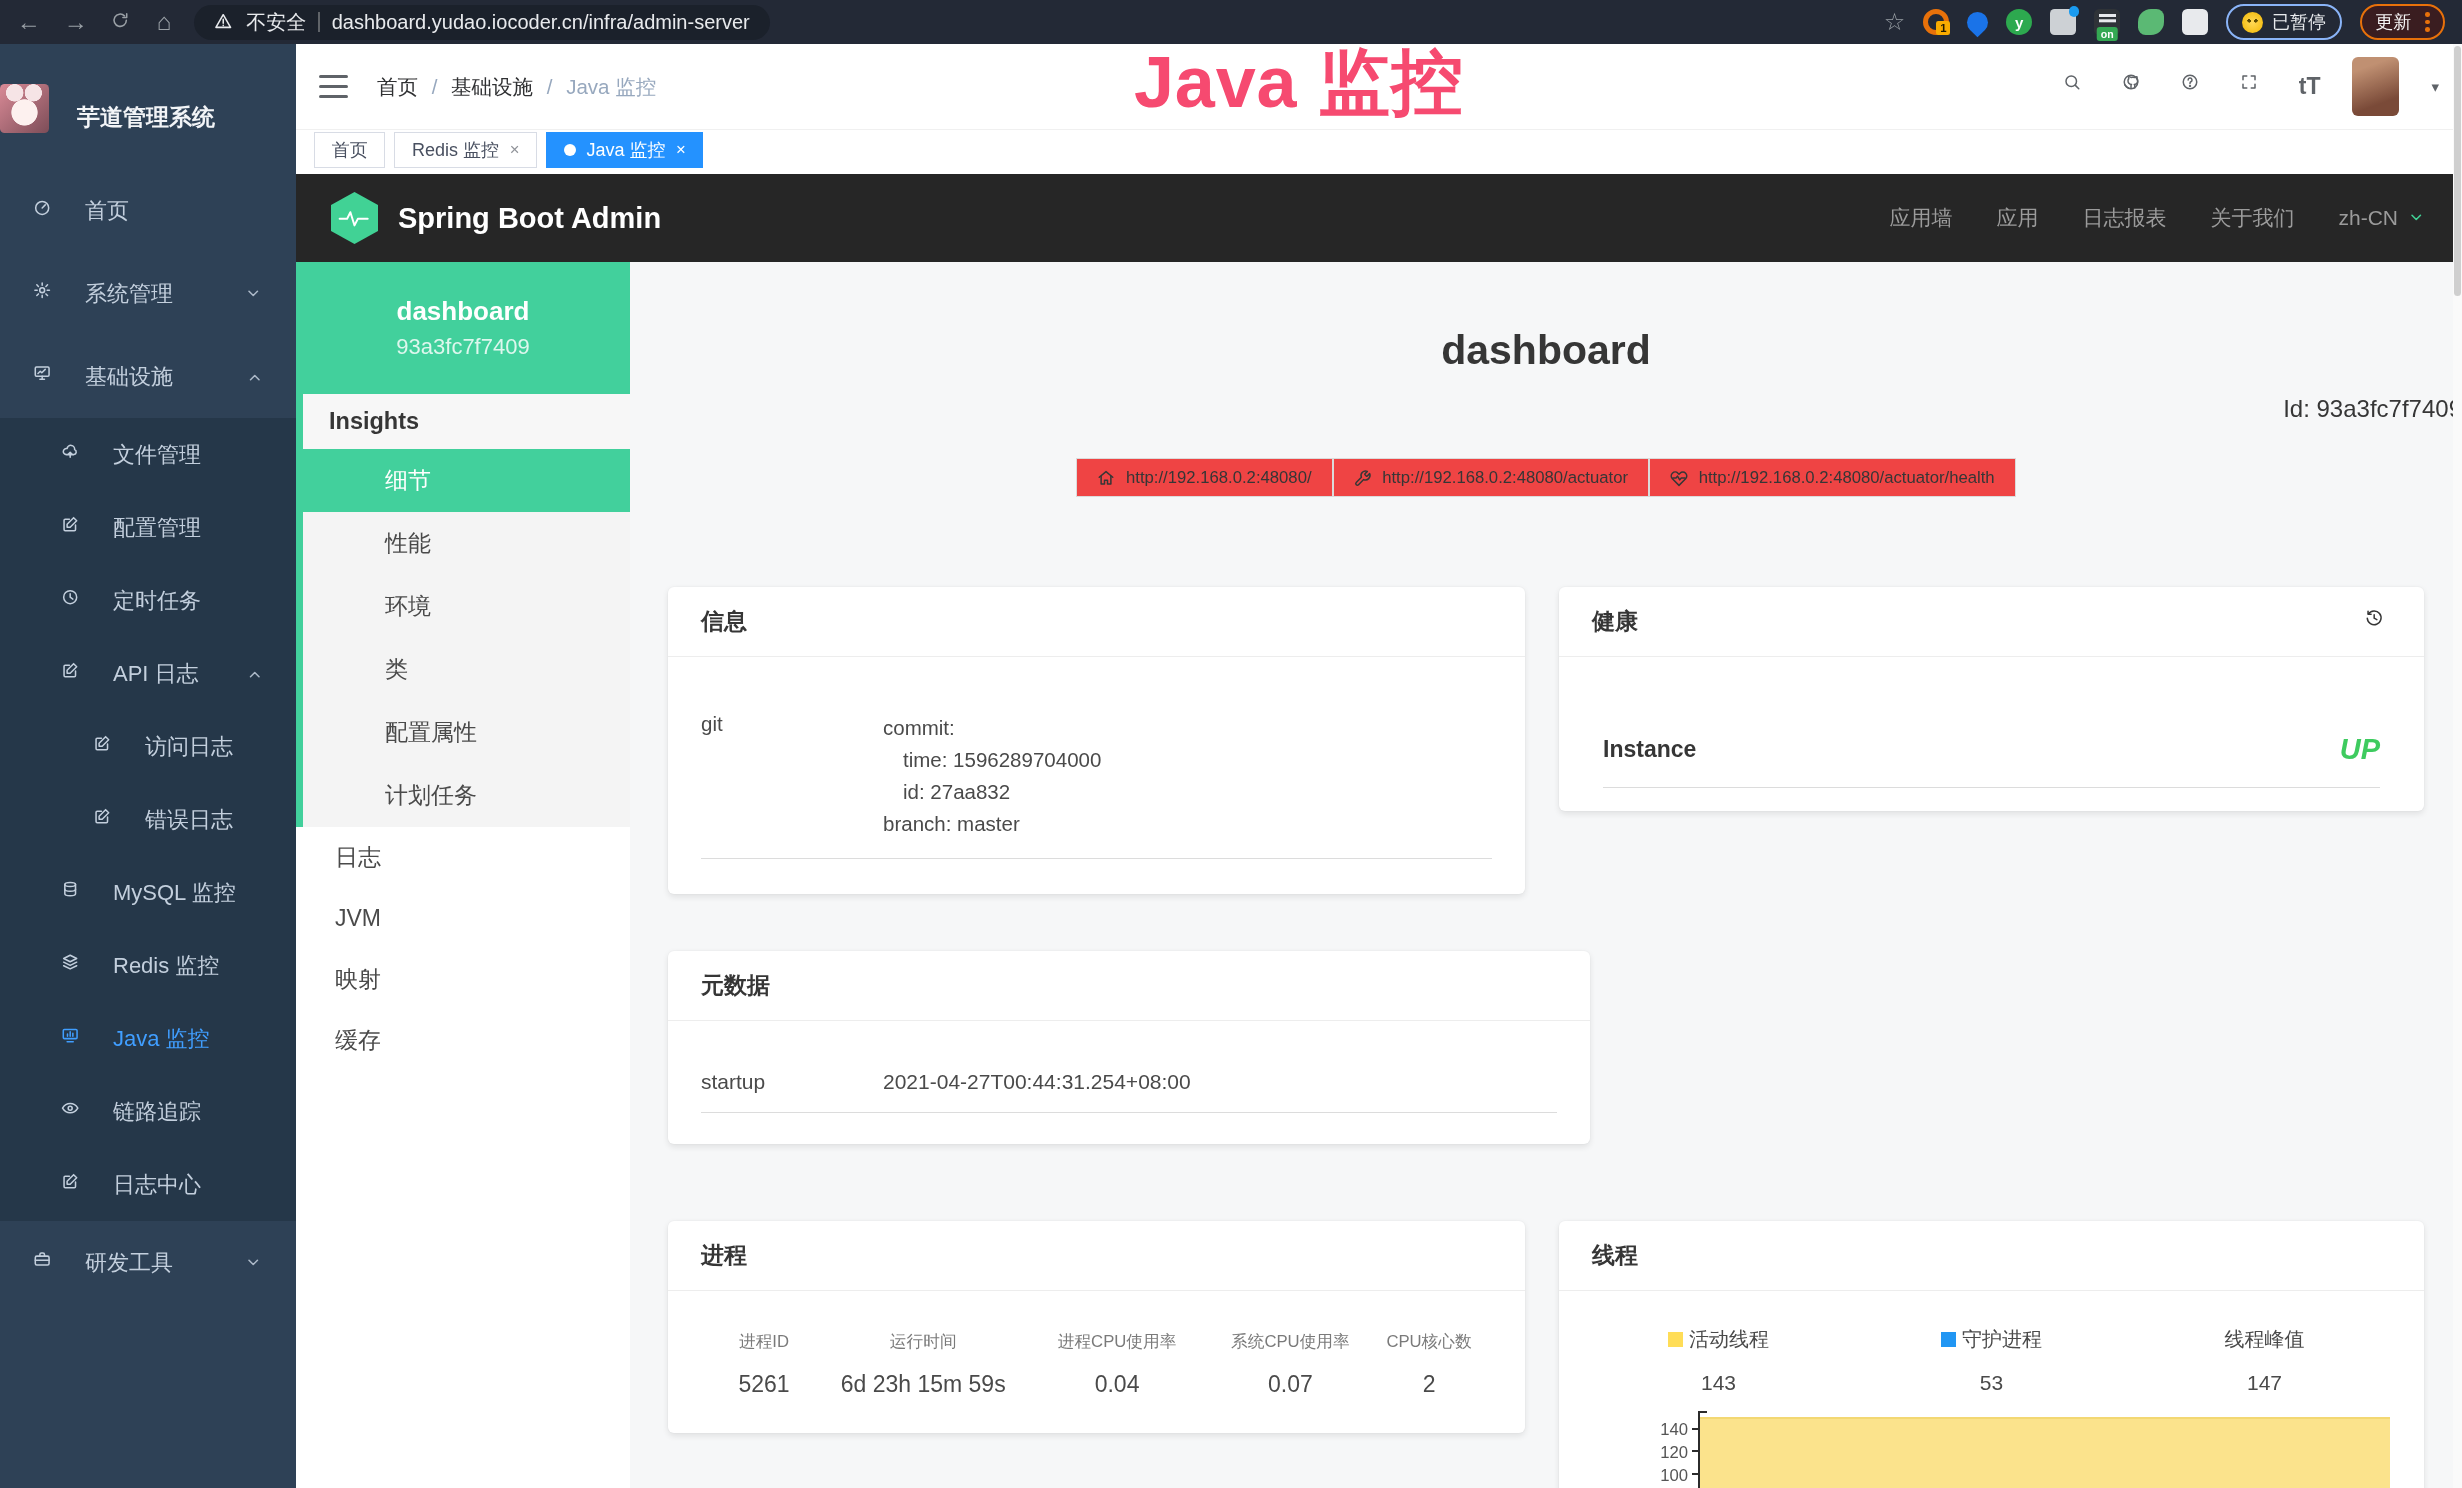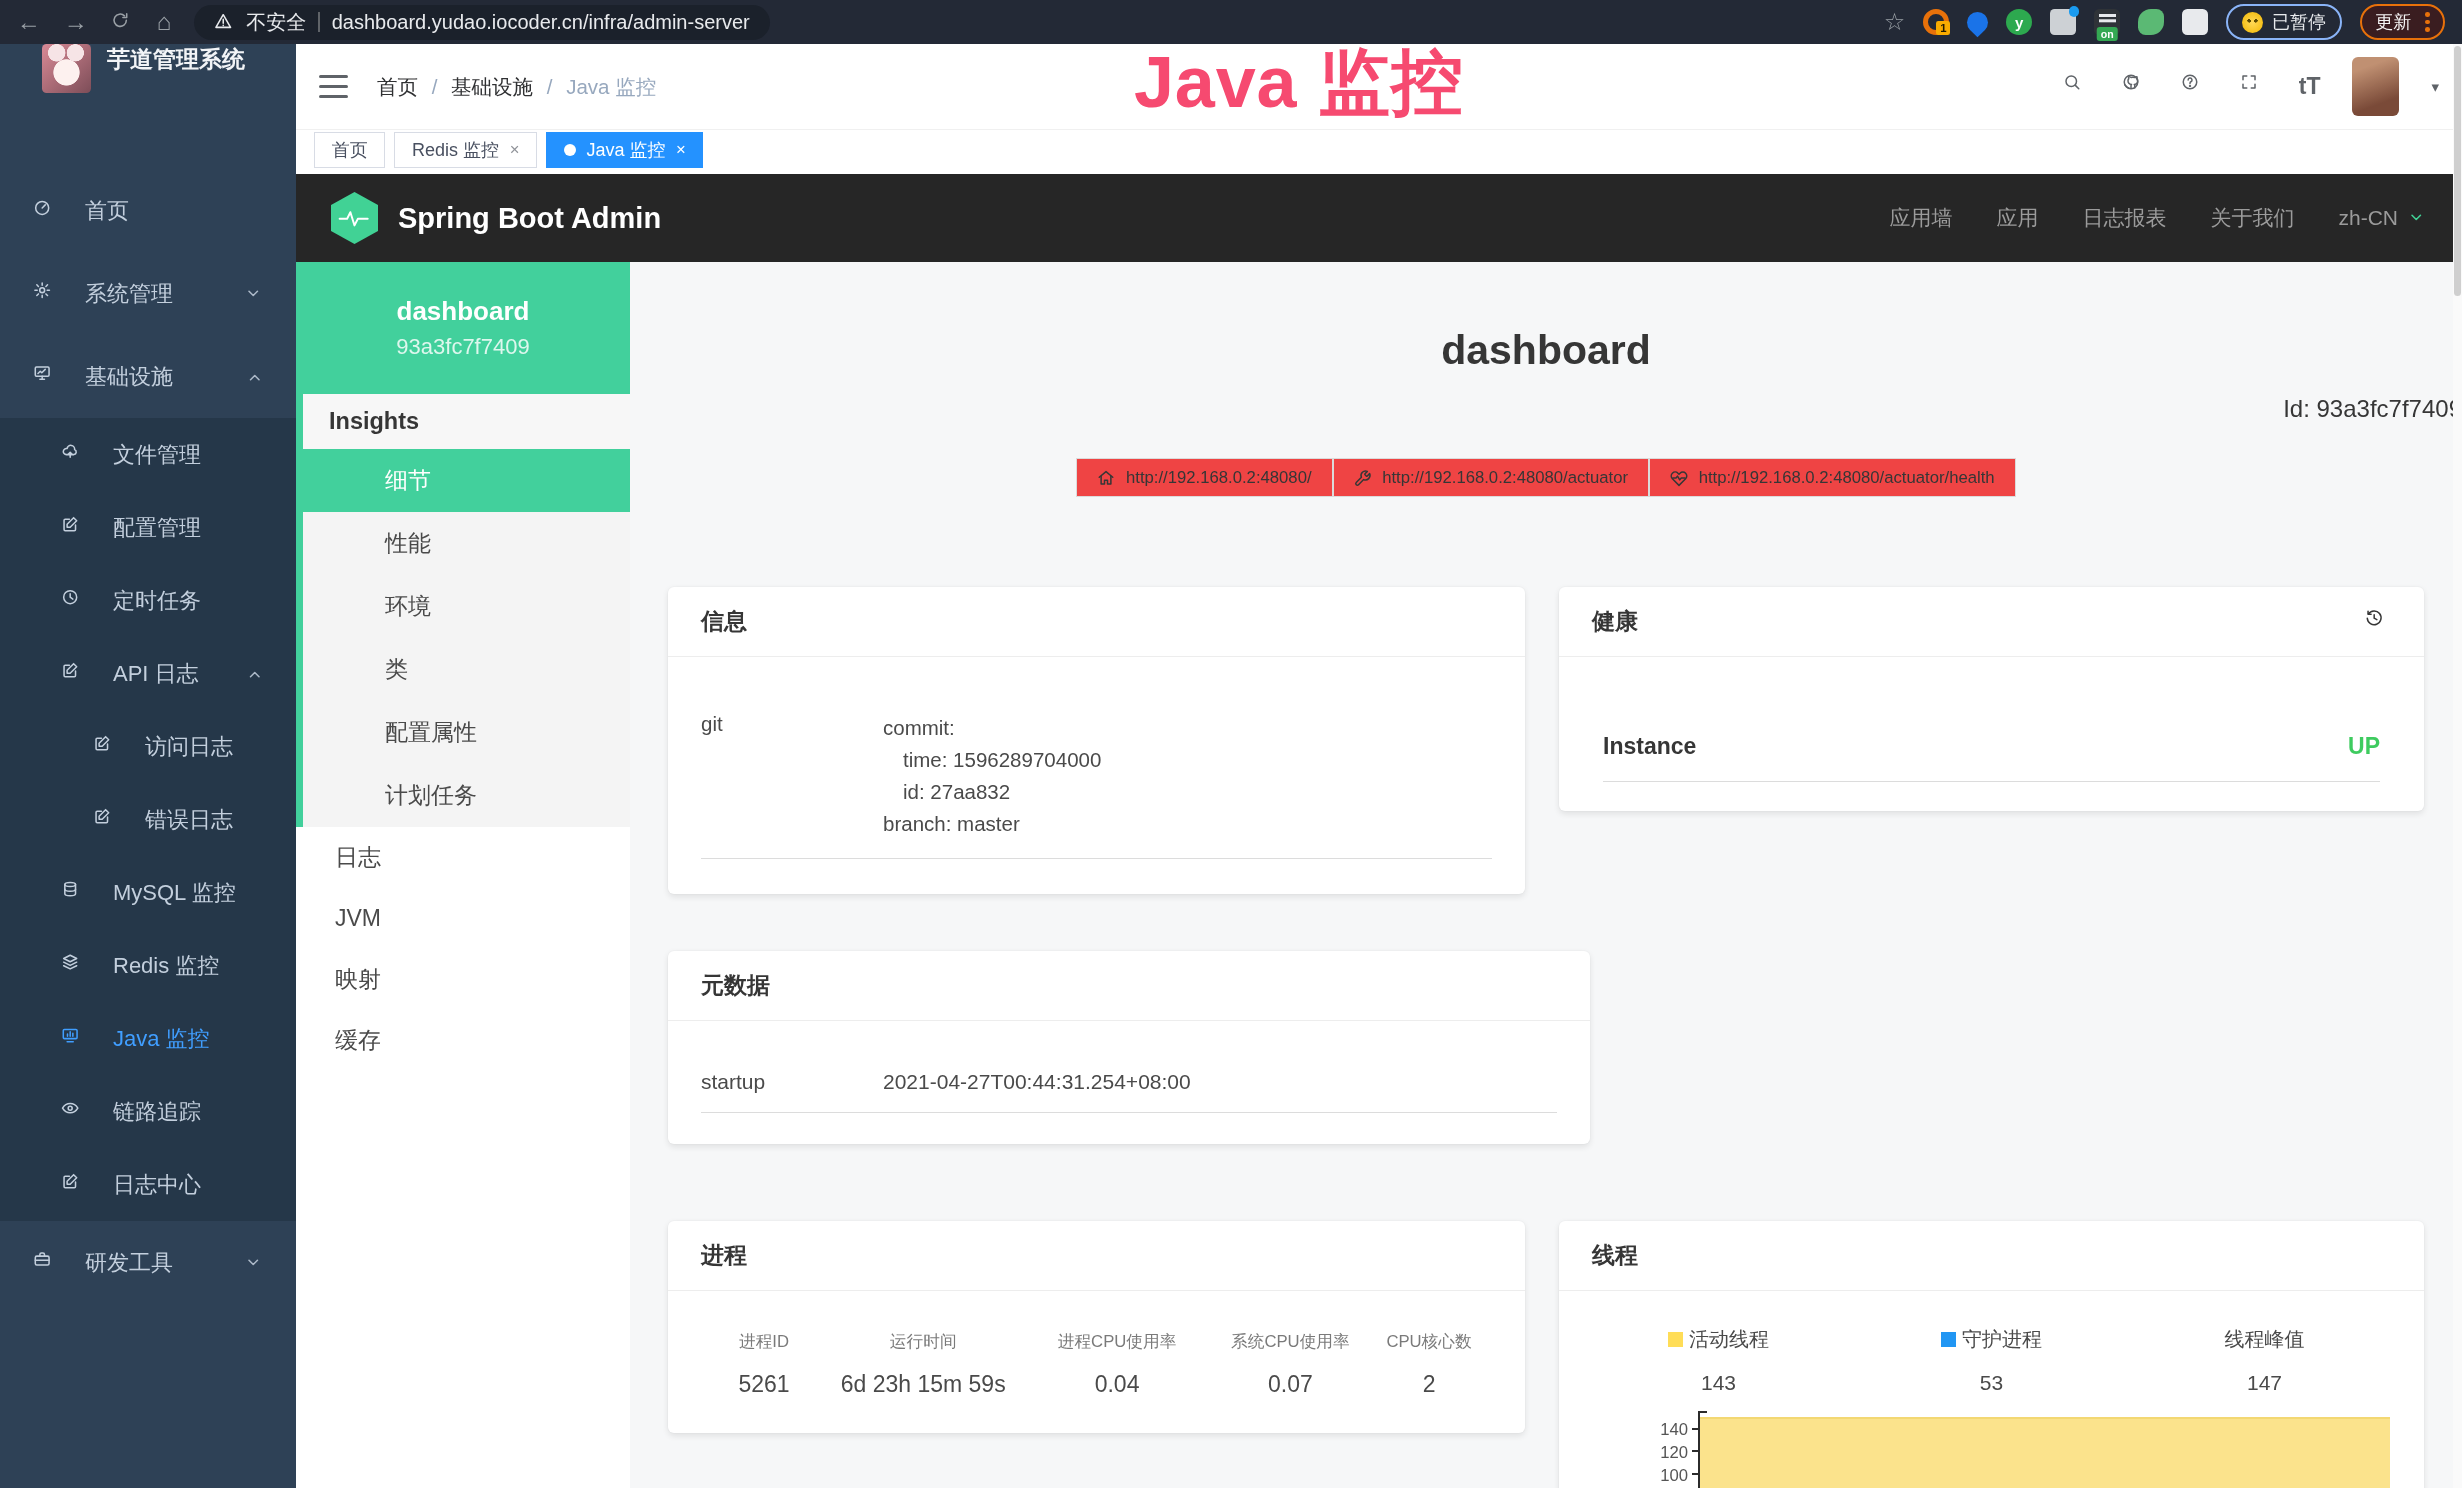--- a/index.html
+++ b/index.html
@@ -36,21 +36,21 @@
   .star { color:#9aa0a6; font-size:24px; }
 
   
   .annotation { position:absolute; left:1134px; top:35px; z-index:60; font-size:72px; font-weight:bold; color:#f64a70; letter-spacing:0.8px; }
 
   
   .app { display:flex; height:1445px; }
 
   
   .sidebar { width:296px; background:#2e4156; color:#c3cfdd; flex-shrink:0; overflow:hidden; }
-  .logo-row { height:89px; display:flex; align-items:flex-start; gap:16px; padding-left:42px; }
+  .logo-row { height:89px; display:flex; align-items:flex-end; gap:28px; }
   .logo-art { width:49px; height:49px; border-radius:4.6px; flex-shrink:0;
      background: radial-gradient(circle at 30% 18%, #f6e4e6 0 16%, transparent 17%),
                  radial-gradient(circle at 68% 18%, #f6e4e6 0 16%, transparent 17%),
                  radial-gradient(circle at 50% 58%, #fdf1ef 0 34%, transparent 36%),
                  linear-gradient(135deg,#d98a96,#7d4d58); }
   .app-title { color:#f2f4f7; font-size:23px; font-weight:bold; }
   .menu { display:flex; flex-direction:column; margin-top:36px; }
   .mi { display:flex; align-items:center; gap:26px; height:83px; padding-left:33px; font-size:22px; cursor:pointer; }
   .submenu { background:#253749; }
   .submenu .mi { height:73px; padding-left:61px; }
@@ -122,21 +122,21 @@
   .card-threads { left:929px; top:959px; width:865px; height:531px; }
 
   .kv-body { padding:55px 33px 0; display:flex; font-size:20.5px; color:#4a4a4a; }
   .kv-label { width:182px; flex-shrink:0; }
   .kv-val { line-height:32px; }
   .ind1 { padding-left:20px; }
   .underline { margin:18px 33px 0; border-bottom:1.5px solid #dcdcdc; }
 
   .health-row { padding:76px 44px 0; display:flex; justify-content:space-between; align-items:center; }
   .h-label { font-size:23px; font-weight:bold; color:#363636; }
-  .h-up { font-size:23px; font-weight:bold; color:#3ecb5f; }
+  .h-up { font-size:29px; font-weight:bold; color:#3ecb5f;font-style:italic; }
   .underline2 { margin:21px 44px 0; border-bottom:1.5px solid #dcdcdc; }
 
   .meta-body { padding:49px 33px 0; display:flex; font-size:21px; color:#4a4a4a; }
 
   .ptable { padding:39px 44px 0; }
   .prow { display:flex; }
   .pcell { text-align:center; }
   .pc0{width:114px;} .pc1{width:235px;} .pc2{width:190px;} .pc3{width:190px;} .pc4{width:114px;}
   .phead .pcell { font-size:16.7px; color:#7a7a7a; }
   .pvals { margin-top:18px; }

